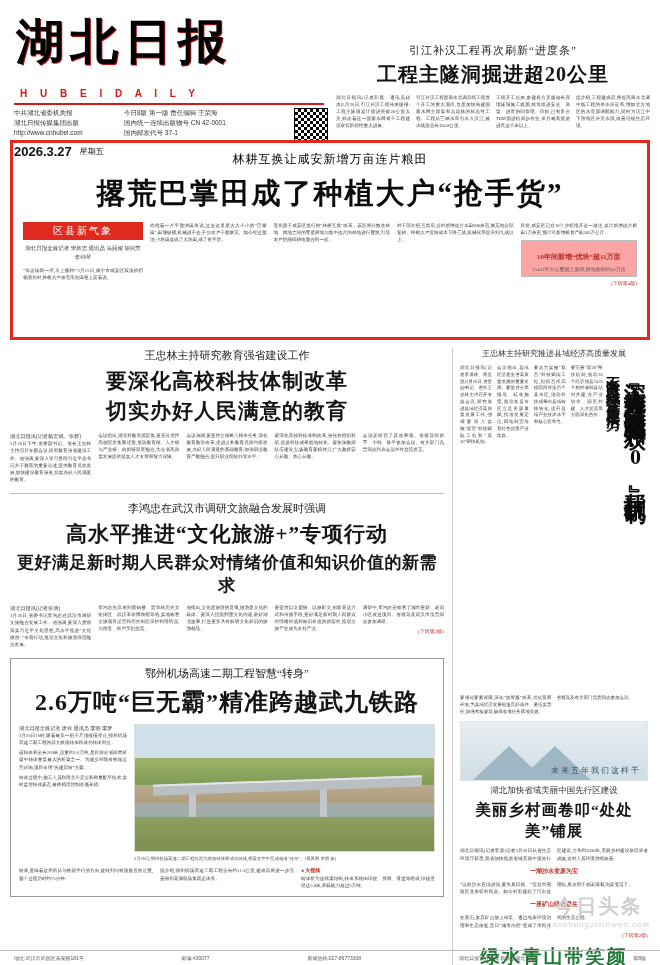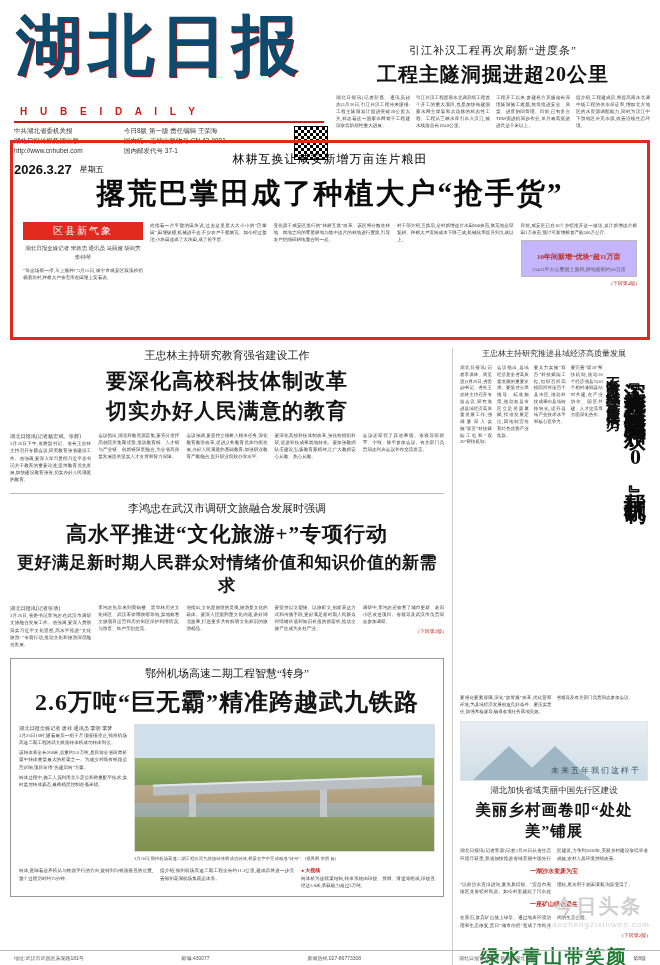--- a/index.html
+++ b/index.html
@@ -11,23 +11,23 @@
     color: #141414;
     overflow: hidden;
     position: relative;
   }
   .page { width:660px; height:965px; position:relative; padding: 6px 10px 0 10px; }
 
   
   .masthead { display:flex; align-items:flex-start; height:128px; }
   .mast-left { width: 318px; position:relative; }
   .mast-title {
-    font-family:Liberation Mono, monospace;
-    color:#0c4a6e;
-    font-size:66px;
+    font-family:Liberation Sans, sans-serif;
+    color:#000000;
+    font-size:48px;
     font-weight:700;
     letter-spacing:6px;
     line-height:1;
     padding: 12px 0 0 6px;
     text-shadow: 1px 1px 0 #b21009;
   }
   .mast-pinyin {
     color:#d21b14; font-size:10px; letter-spacing:5px;
     font-family:"Liberation Sans", sans-serif;
     padding-left:10px; margin-top:22px; font-weight:700;
@@ -52,21 +52,21 @@
   
   .redbox { border:3px solid #e02a20; margin-top:6px; padding:8px 10px 6px 10px; position:relative; height:200px; }
   .rb-kicker { text-align:center; font-size:12px; color:#000000; letter-spacing:1px; }
   .rb-head { text-align:center; font-size:29px; font-weight:700; letter-spacing:2px; margin-top:6px; color:#0b0b0b; }
   .rb-body { display:flex; gap:7px; margin-top:8px; }
   .rb-c1 { width:120px; }
   .rb-tag { background:#e02a20; color:#fff; font-size:10px; text-align:center; padding:2px 0; letter-spacing:2px;}
   .rb-byline { font-size:5.5px; color:#444; margin-top:4px; line-height:1.6; text-align:center;}
   .rb-col { flex:1; font-size:4.6px; line-height:1.55; color:#3a3a3a; text-align:justify; }
   .rb-note { font-size:5px; color:#555; margin-top:3px; }
-  .rb-numbox { border:1px solid #bbb; background:#c4b5fd; padding:4px; text-align:center; margin-top:4px;}
+  .rb-numbox { border:1px solid #bbb; background:#fca5a5; padding:4px; text-align:center; margin-top:4px;}
   .rb-numbox b { font-size:7px; color:#c0271d; }
   .rb-cont { text-align:right; font-size:5px; color:#c0271d; margin-top:3px; }
 
   
   .grid { display:flex; gap:8px; margin-top:8px; }
   .colmain { width:434px; }
   .colright { width:196px; border-left:1px solid #ccc; padding-left:7px; }
 
   .story { margin-bottom:10px; }
   .st-kicker { text-align:center; font-size:11px; color:#222; }

